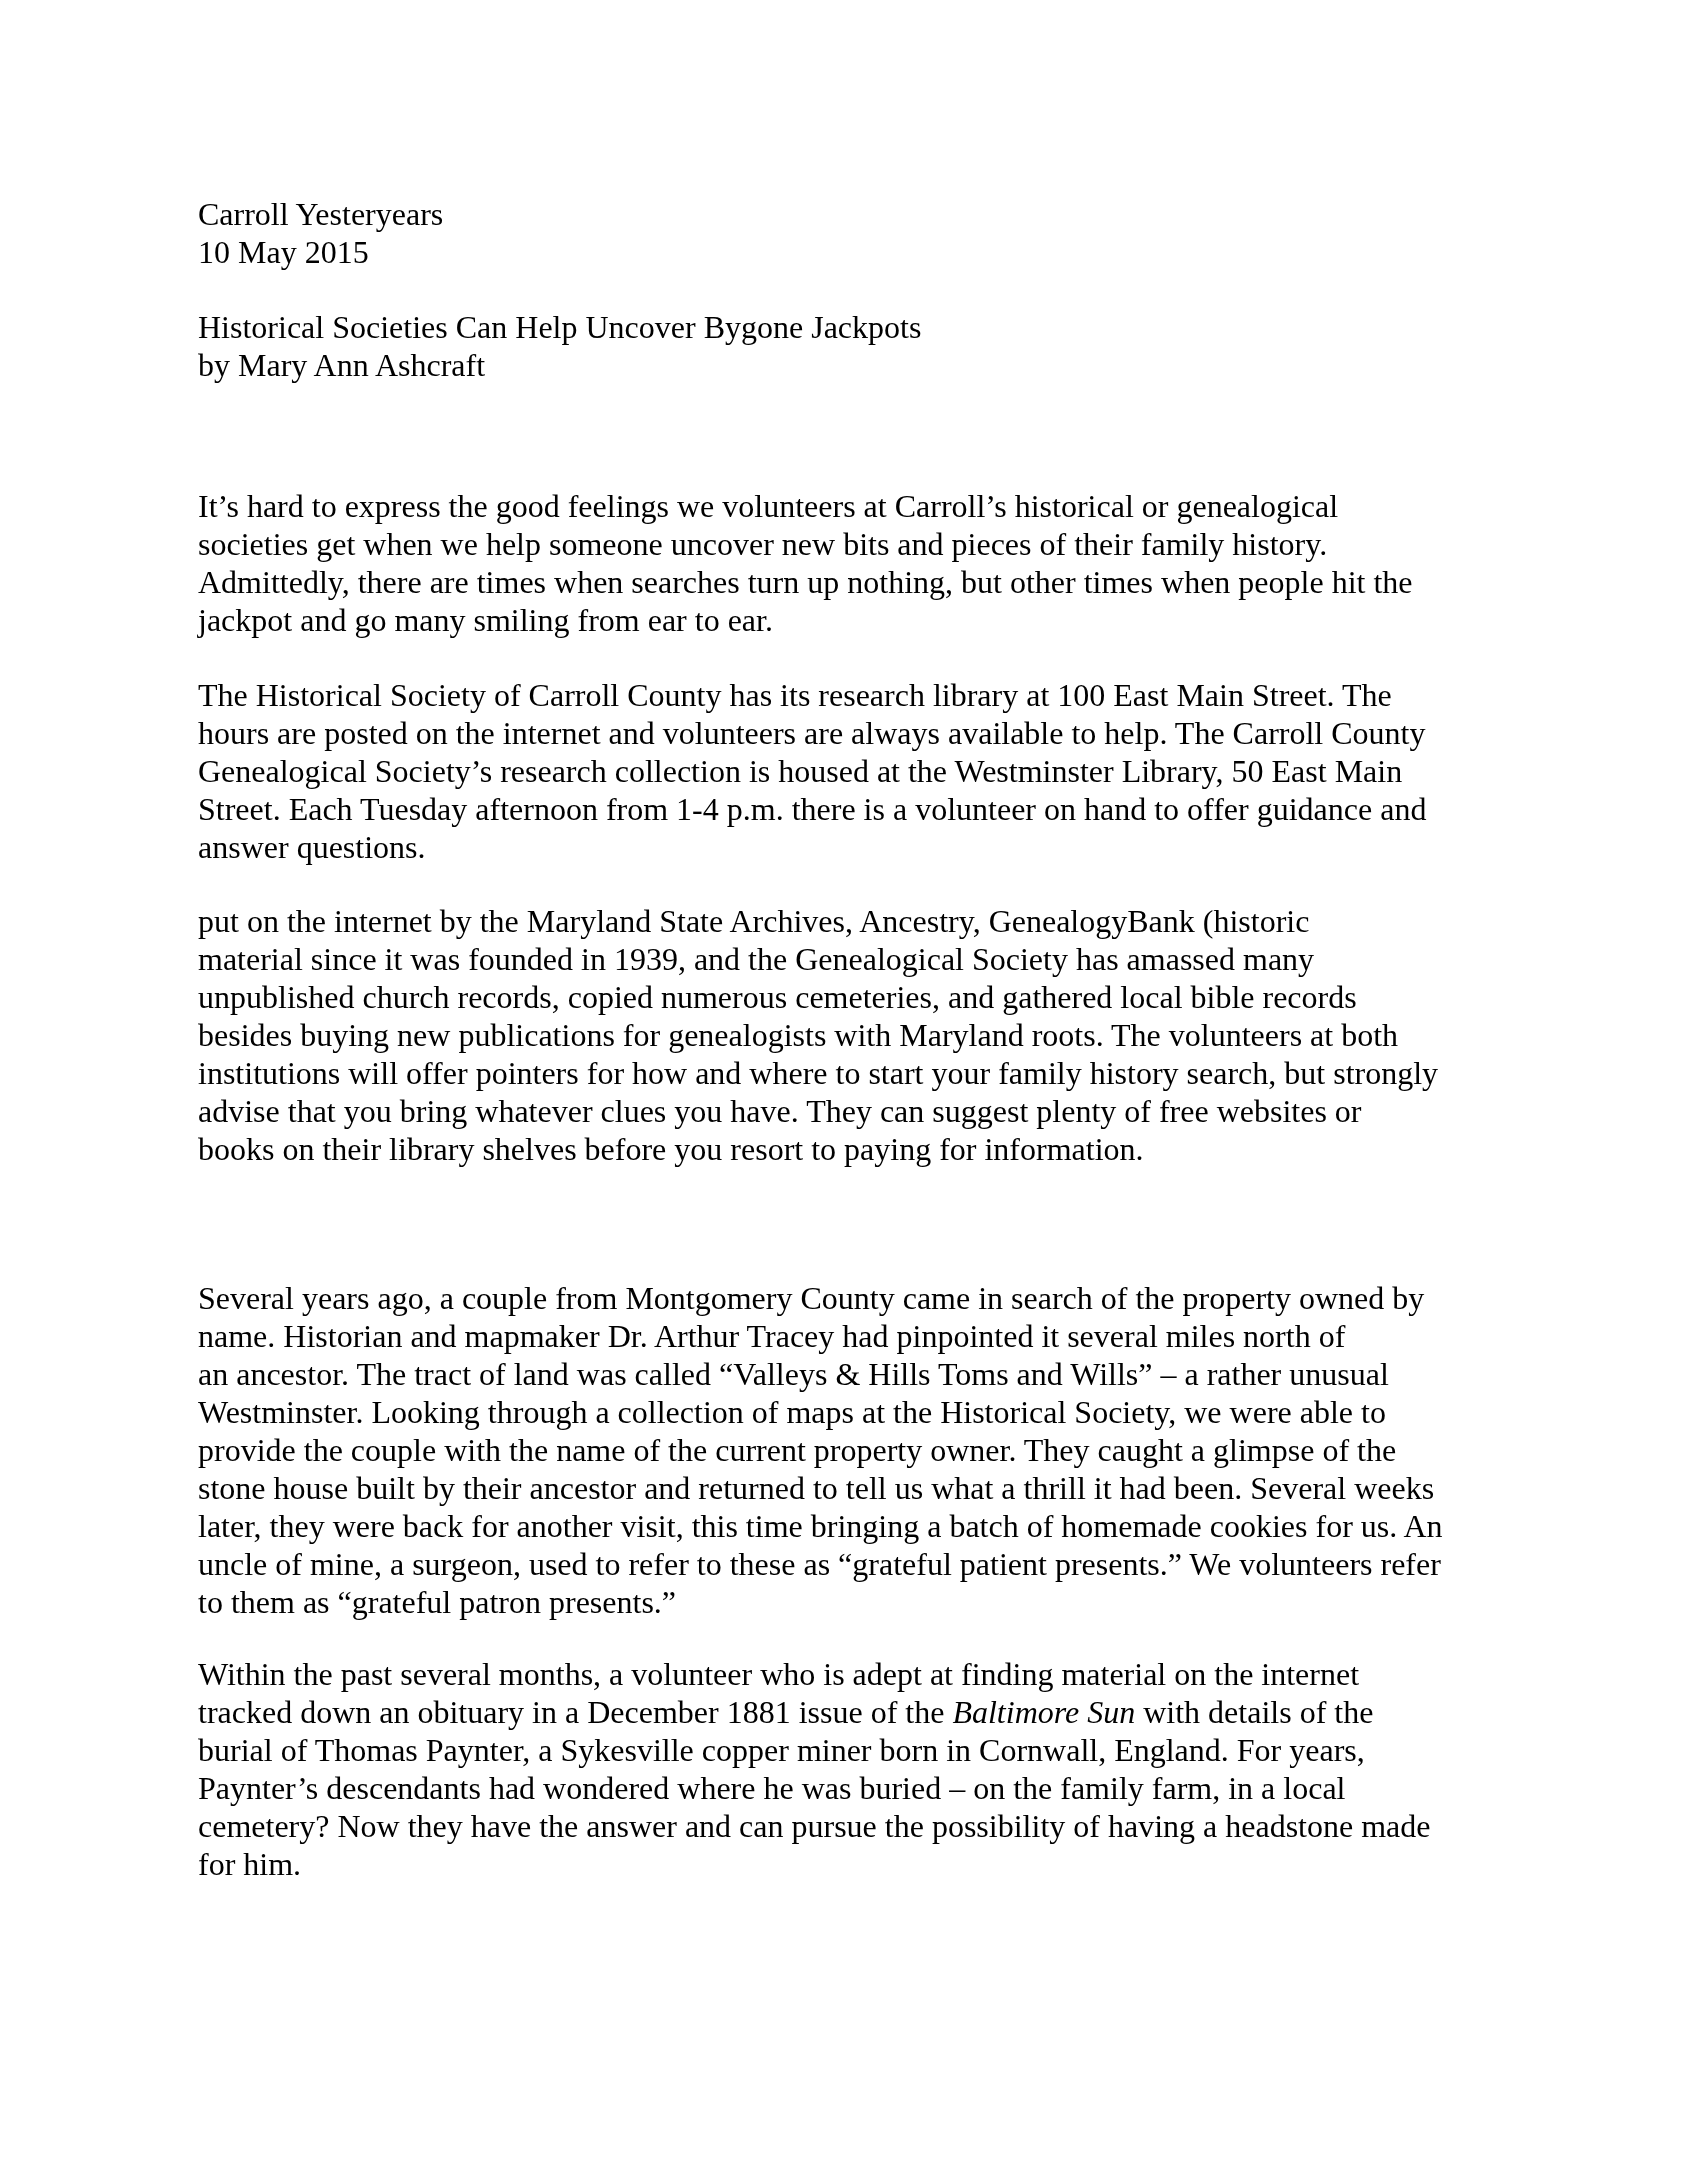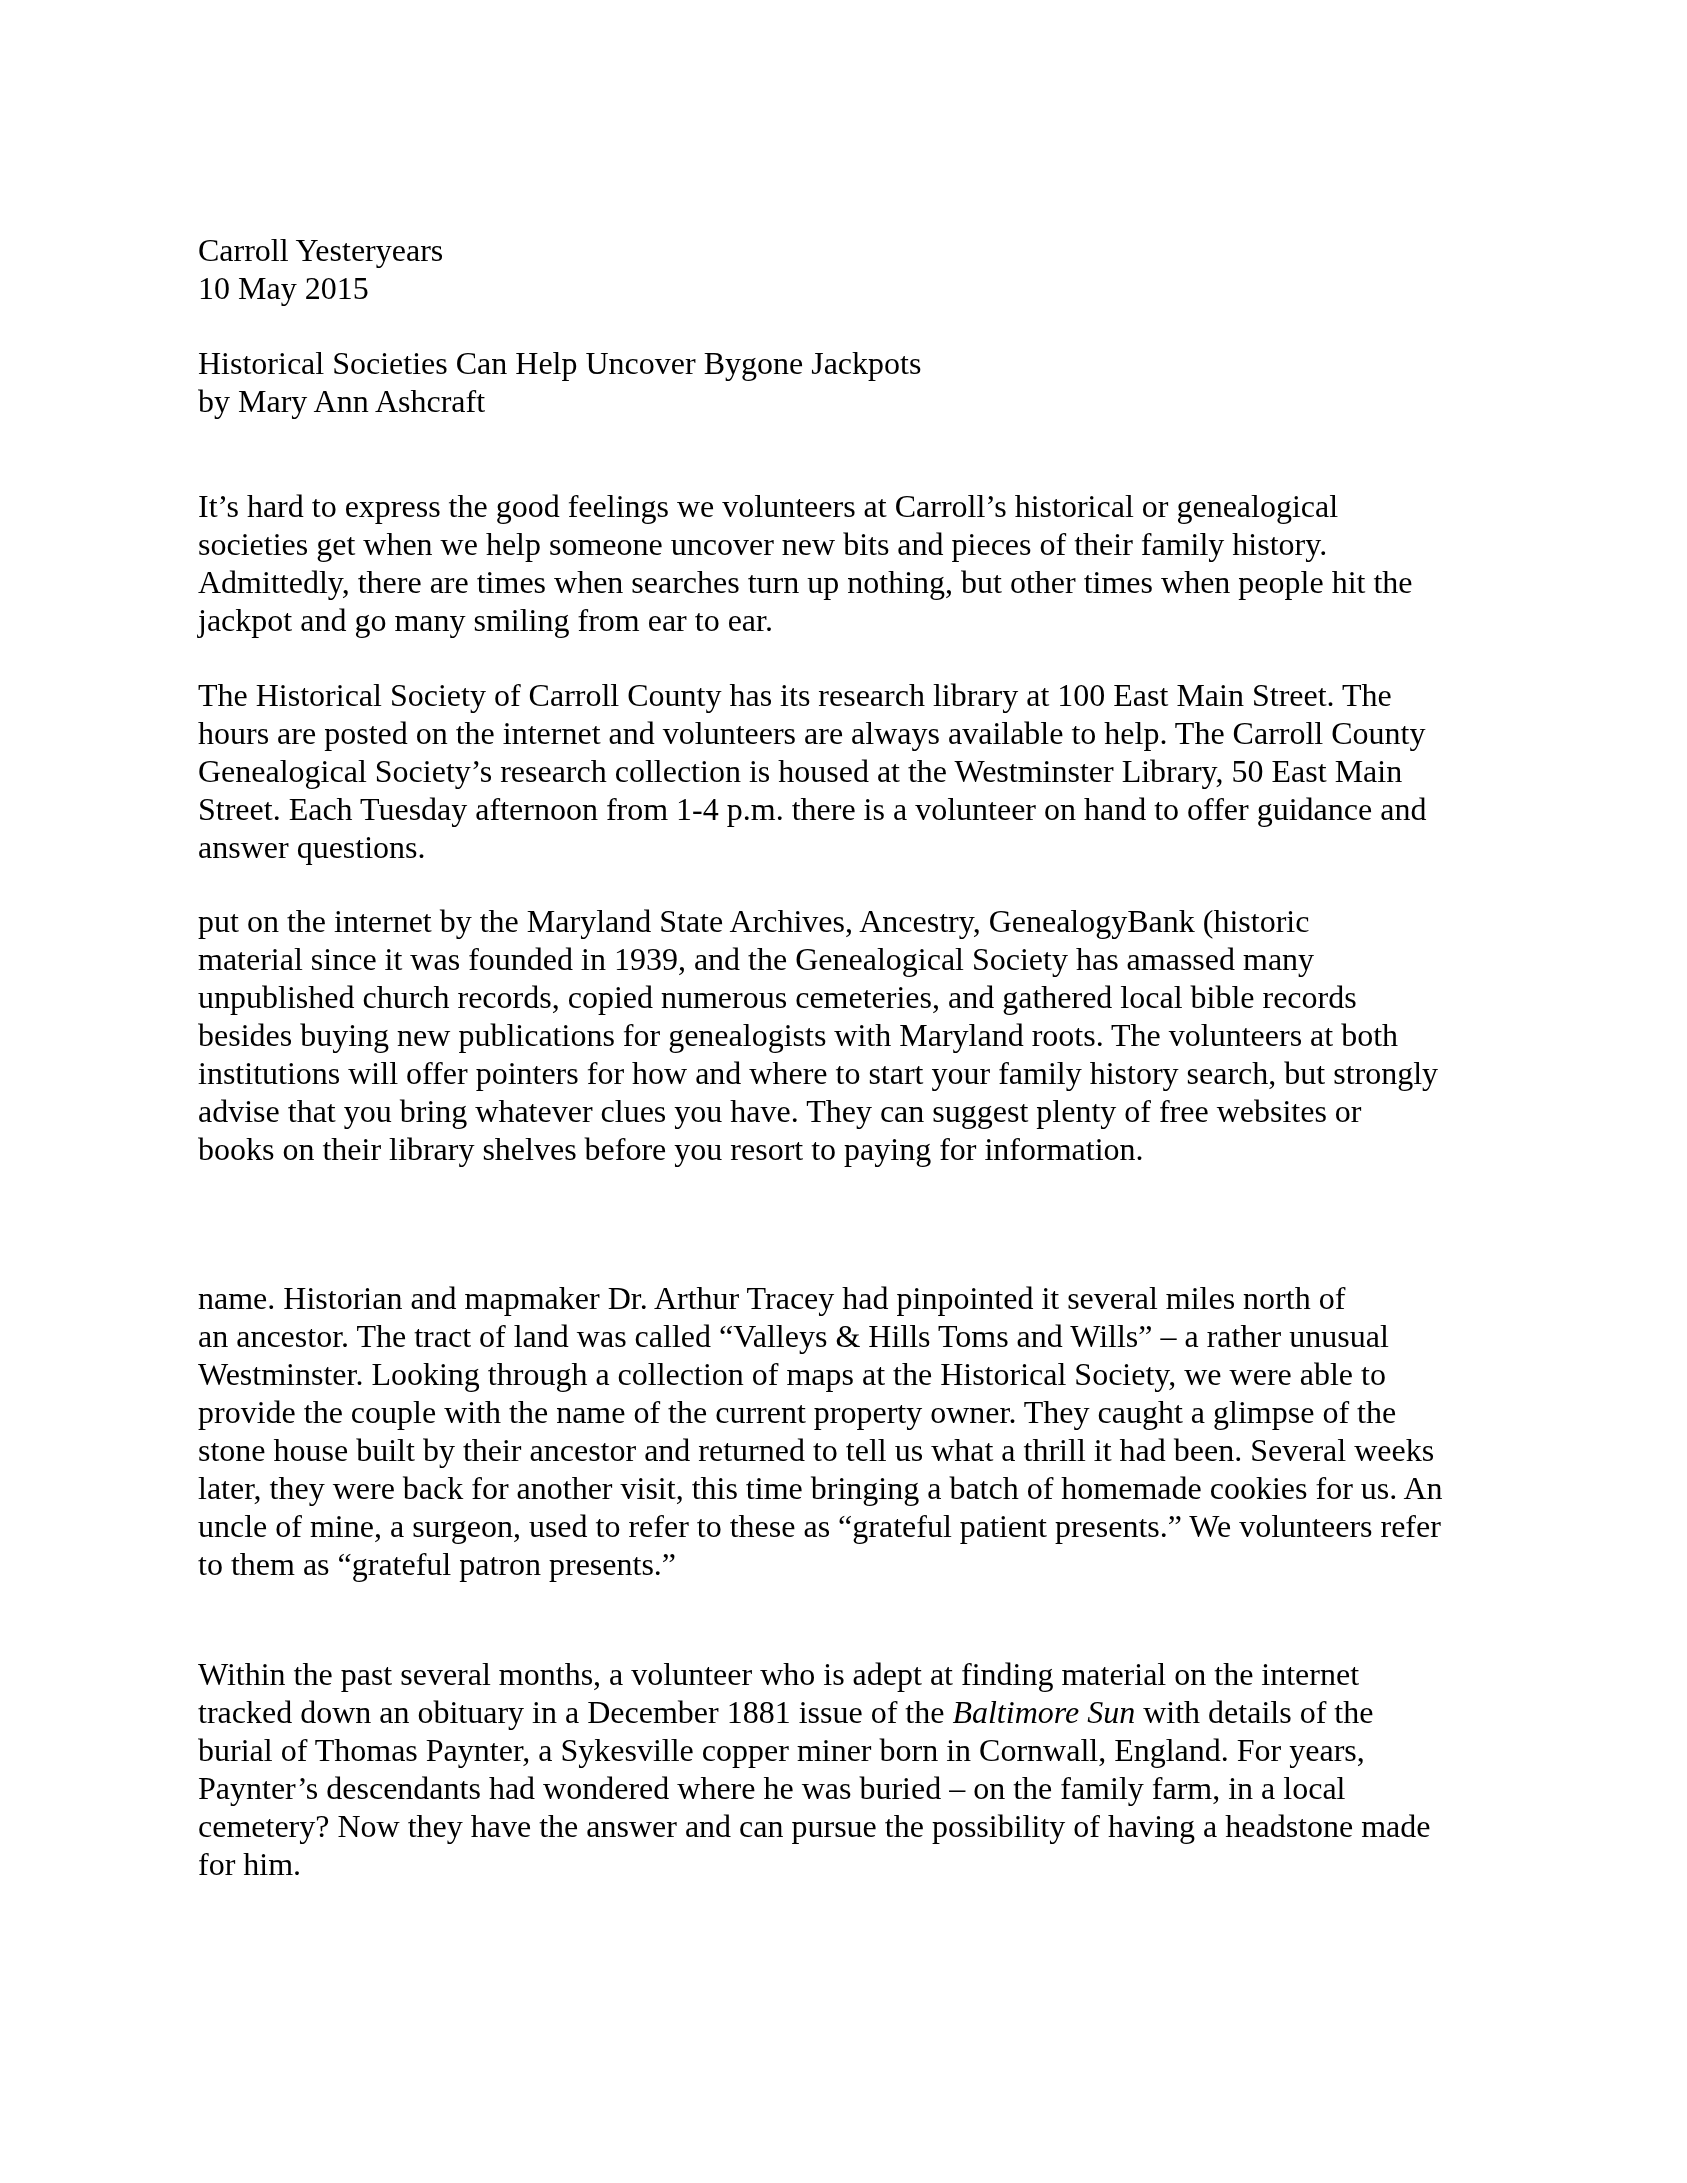--- a/index.html
+++ b/index.html
@@ -3,21 +3,21 @@
   <meta charset="utf-8">
   <style>
     html, body { margin: 0; padding: 0; background: #ffffff; }
     body { width: 1687px; height: 2183px; position: relative; overflow: hidden; }
     .page {
       position: absolute; left: 0; top: 0; width: 1687px; height: 2183px;
       background: #ffffff; color: #000000;
       font-family: "Liberation Serif", "DejaVu Serif", serif;
       font-size: 32px;
     }
-    .block { position: absolute; left: 198px; width: 1336px; margin-top: 36px; }
+    .block { position: absolute; left: 198px; width: 1336px; }
     .line { display: block; height: 38px; line-height: 38px; white-space: nowrap; }
     .para { position: absolute; left: 198px; width: 1336px; }
     em { font-style: italic; }
   </style>
 </head>
 <body>
 
 <div class="page">
 
   <div class="block" style="top:195px;">
@@ -49,20 +49,21 @@
     <span class="line">put on the internet by the Maryland State Archives, Ancestry, GenealogyBank (historic</span>
     <span class="line">material since it was founded in 1939, and the Genealogical Society has amassed many</span>
     <span class="line">unpublished church records, copied numerous cemeteries, and gathered local bible records</span>
     <span class="line">besides buying new publications for genealogists with Maryland roots. The volunteers at both</span>
     <span class="line">institutions will offer pointers for how and where to start your family history search, but strongly</span>
     <span class="line">advise that you bring whatever clues you have. They can suggest plenty of free websites or</span>
     <span class="line">books on their library shelves before you resort to paying for information.</span>
   </div>
 
   <div class="para" style="top:1279px;">
+    <span class="line">Several years ago, a couple from Montgomery County came in search of the property owned by</span>
     <span class="line">name. Historian and mapmaker Dr. Arthur Tracey had pinpointed it several miles north of</span>
     <span class="line">an ancestor. The tract of land was called “Valleys &amp; Hills Toms and Wills” – a rather unusual</span>
     <span class="line">Westminster. Looking through a collection of maps at the Historical Society, we were able to</span>
     <span class="line">provide the couple with the name of the current property owner. They caught a glimpse of the</span>
     <span class="line">stone house built by their ancestor and returned to tell us what a thrill it had been. Several weeks</span>
     <span class="line">later, they were back for another visit, this time bringing a batch of homemade cookies for us. An</span>
     <span class="line">uncle of mine, a surgeon, used to refer to these as “grateful patient presents.” We volunteers refer</span>
     <span class="line">to them as “grateful patron presents.”</span>
   </div>
 

